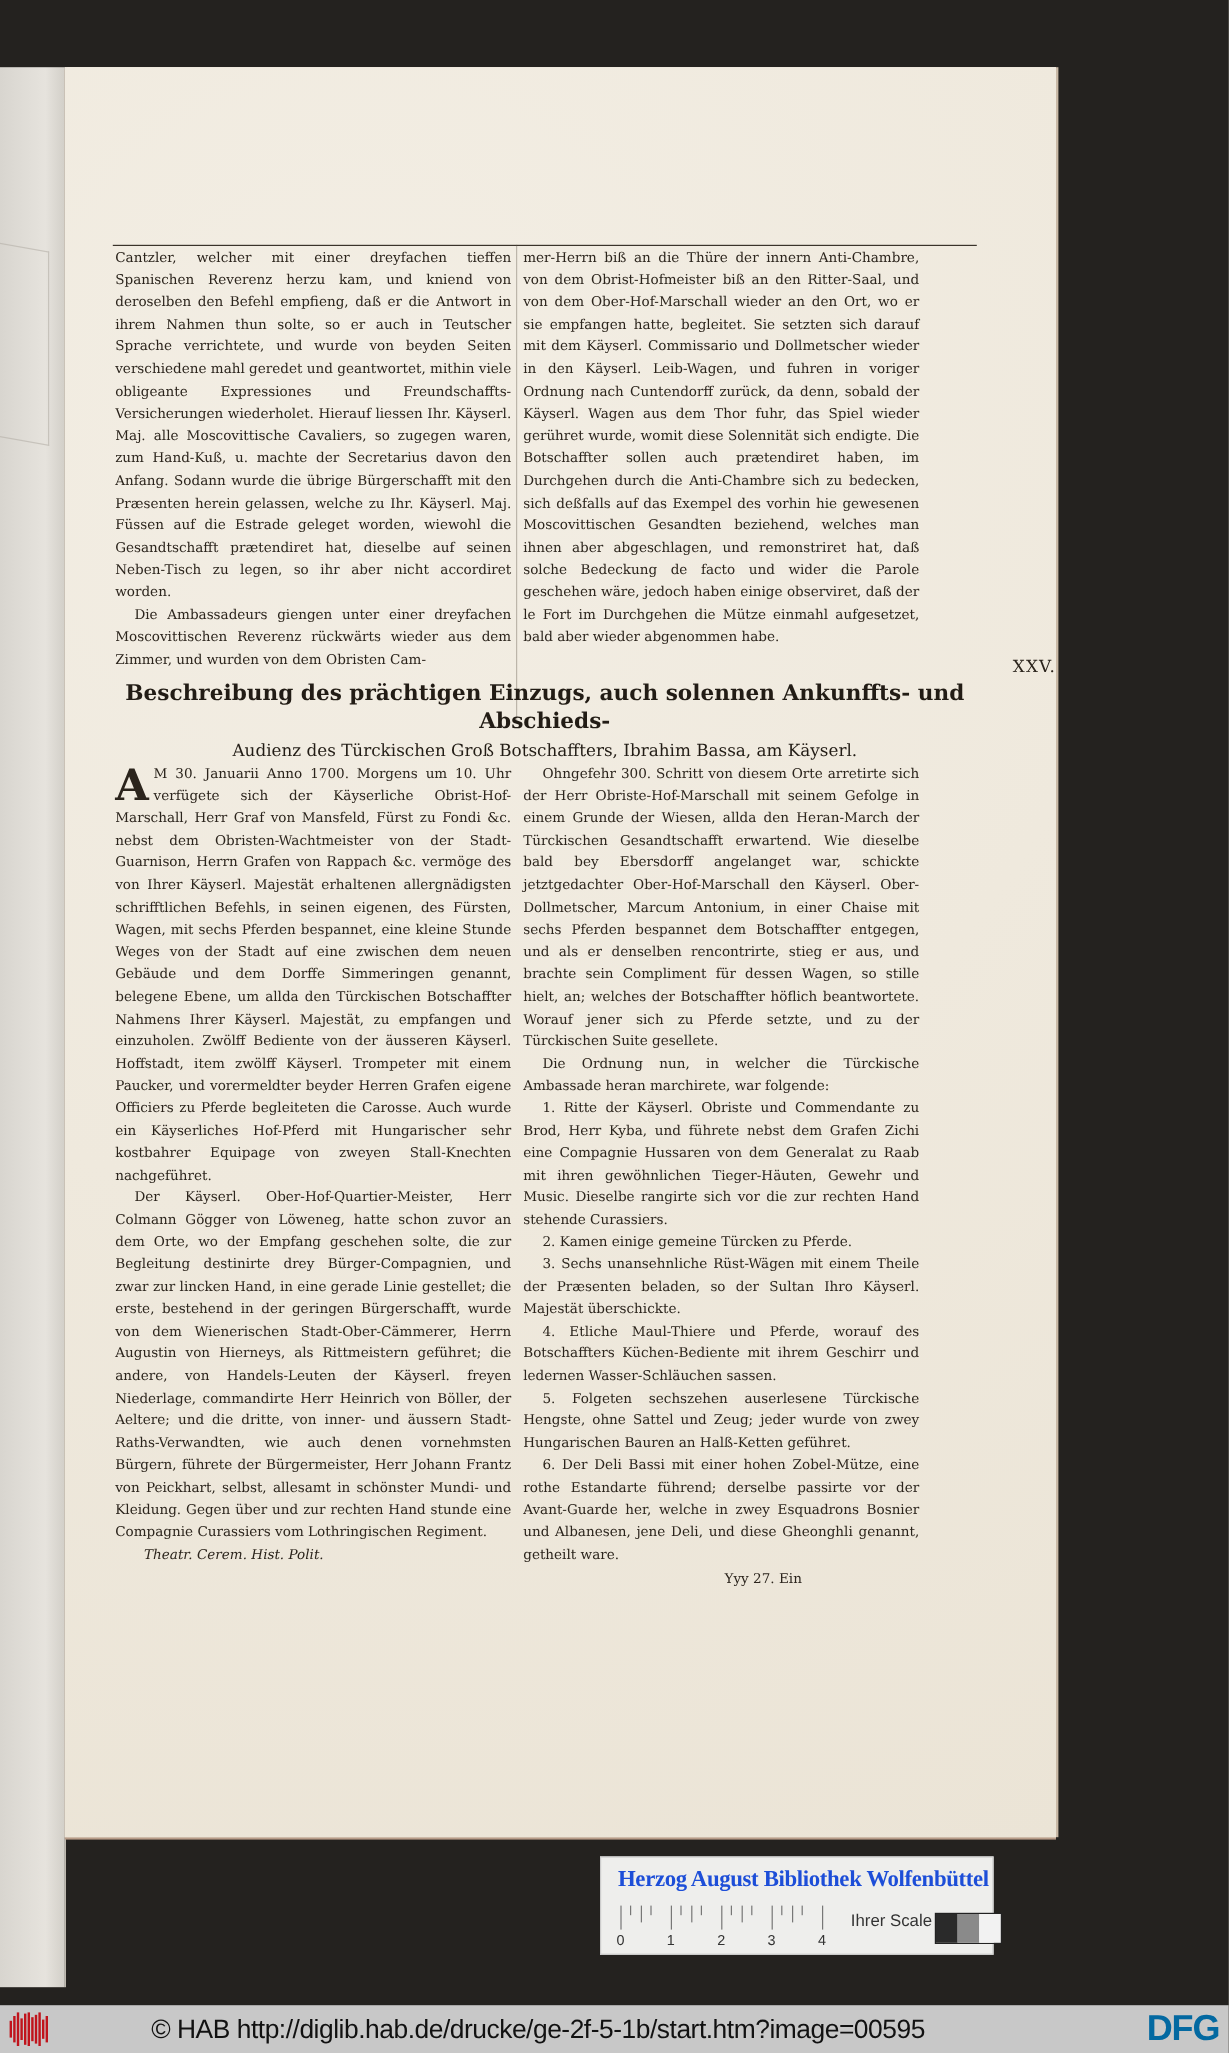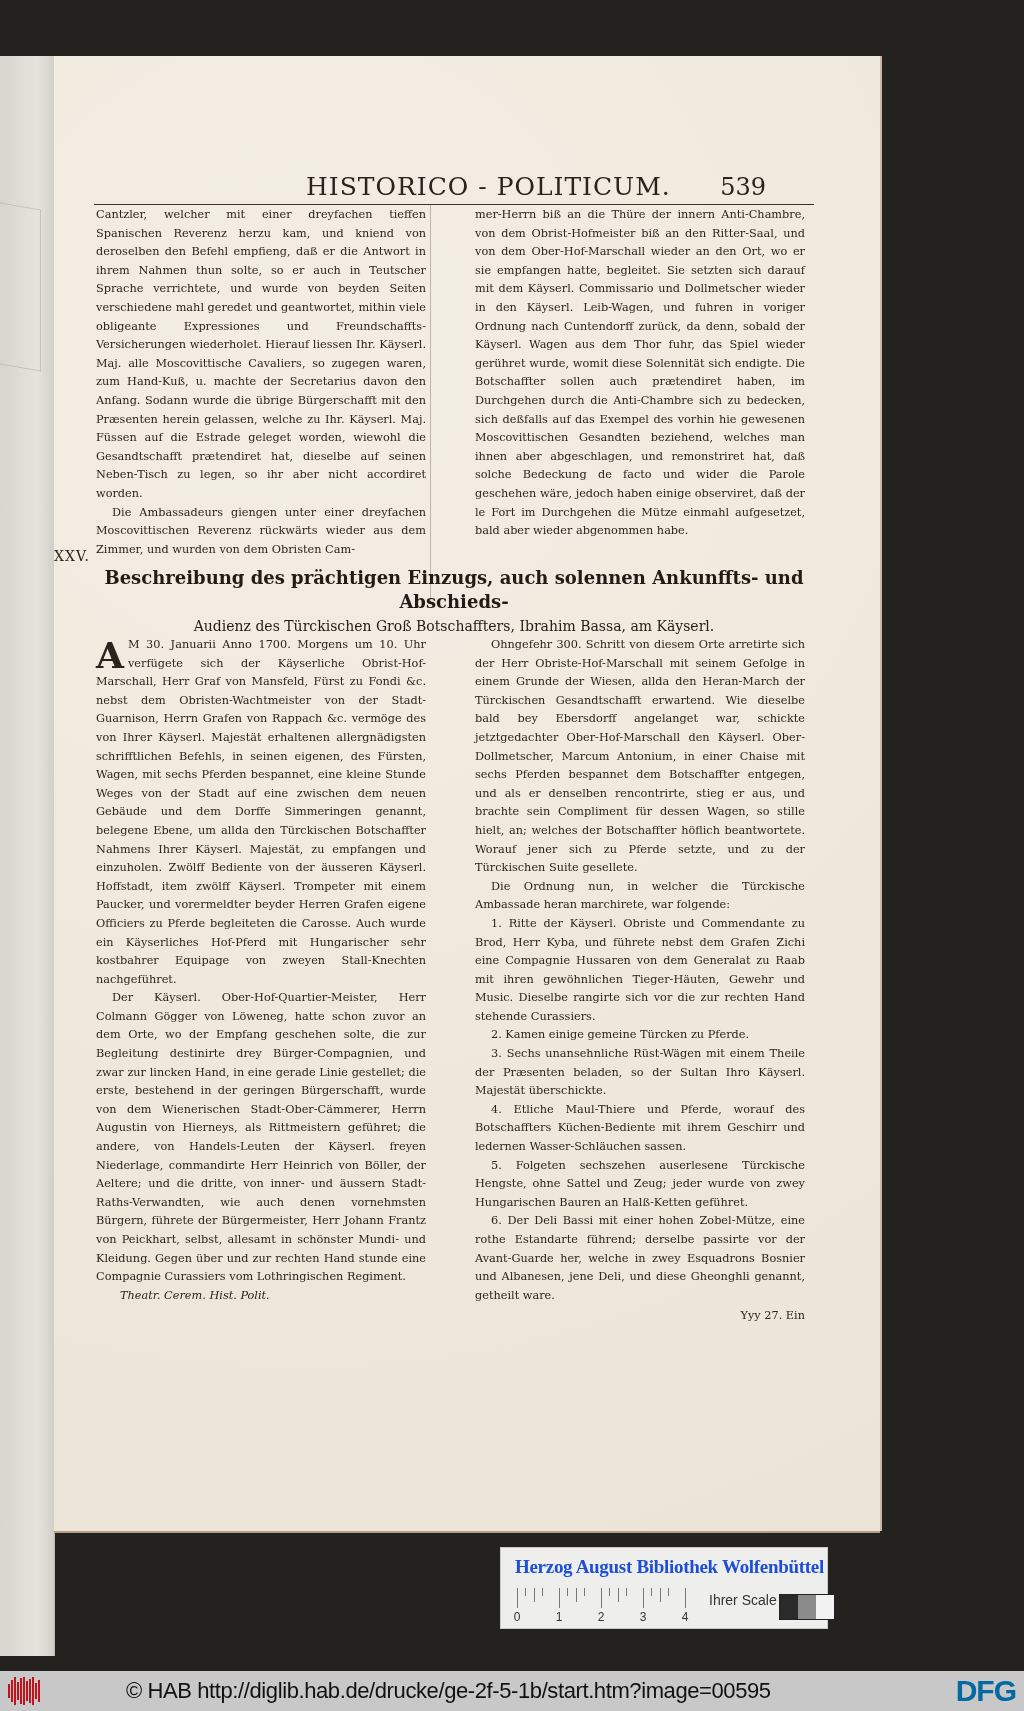--- a/index.html
+++ b/index.html
@@ -36,43 +36,43 @@
     border-top: 1.5px solid #3a332a;
   }
   .col {
     position: absolute; top: 150px; width: 330px;
     font-size: 11.3px; line-height: 18.6px; color: #2b241c;
     text-align: justify;
   }
   .col p { margin: 0; }
   .col .indent { text-indent: 16px; }
   .col-left { left: 42px; }
-  .col-right { left: 382px; margin-left: 39px; }
+  .col-right { left: 382px; }
   .col-rule {
     position: absolute; left: 376px; top: 148px; height: 398px;
     border-left: 1px solid #5a4f43; opacity: .35;
   }
   .section-num {
-    position: absolute; left: 0; width: 826px; top: 492px; text-align: left;
+    position: absolute; left: 0; width: 826px; top: 492px; text-align: right;
     font-size: 14px; color: #2b241c; letter-spacing: 1px;
   }
   .section-title {
     position: absolute; left: 40px; width: 720px; top: 510px; text-align: center;
     color: #221c15; line-height: 24px;
   }
   .section-title .big { font-size: 18px; font-weight: bold; }
   .section-title .small { font-size: 14px; }
   .col2 { top: 580px; }
   .col2.col-left { height: 760px; }
   .dropcap {
     float: left; font-size: 36px; line-height: 34px; margin: 2px 4px 0 0;
     font-weight: bold;
   }
   .signature { margin-top: 4px; font-style: italic; padding-left: 24px; }
-  .catchwords { display: flex; justify-content: flex-end; padding-left: 70px; margin-top: 2px; }
+  .catchwords { display: flex; justify-content: center; padding-left: 70px; margin-top: 2px; }
   .list-item { text-indent: 16px; }
 
   .hab-label {
     position: absolute; left: 500px; top: 1547px; width: 326px; height: 80px;
     background: #eeeeec; border: 1px solid #ccc;
     font-family: "Liberation Serif", serif;
   }
   .hab-label .title {
     position: absolute; left: 14px; top: 8px; font-size: 19px; font-weight: bold; color: #1d4ed8;
     letter-spacing: -0.3px;
@@ -104,24 +104,20 @@
   .dfg-logo { margin-left: auto; margin-right: 8px; font-size: 30px; font-weight: bold; color: #0369a1; letter-spacing: -1px; }
 </style>
 </head>
 <body>
 
 <div class="left-page">
     <div class="edge"></div>
   </div>
 
 <div class="page">
-  <div class="running-head">
-    <span class="running-title">HISTORICO - POLITICUM.</span>
-    <span class="page-number">539</span>
-  </div>
   <div class="head-rule"></div>
   <div class="col-rule"></div>
 
   <div class="col col-left">
     <p>Cantzler, welcher mit einer dreyfachen tieffen Spanischen Reverenz herzu kam, und kniend von deroselben den Befehl empfieng, daß er die Antwort in ihrem Nahmen thun solte, so er auch in Teutscher Sprache verrichtete, und wurde von beyden Seiten verschiedene mahl geredet und geantwortet, mithin viele obligeante Expressiones und Freundschaffts-Versicherungen wiederholet. Hierauf liessen Ihr. Käyserl. Maj. alle Moscovittische Cavaliers, so zugegen waren, zum Hand-Kuß, u. machte der Secretarius davon den Anfang. Sodann wurde die übrige Bürgerschafft mit den Præsenten herein gelassen, welche zu Ihr. Käyserl. Maj. Füssen auf die Estrade geleget worden, wiewohl die Gesandtschafft prætendiret hat, dieselbe auf seinen Neben-Tisch zu legen, so ihr aber nicht accordiret worden.</p>
     <p class="indent">Die Ambassadeurs giengen unter einer dreyfachen Moscovittischen Reverenz rückwärts wieder aus dem Zimmer, und wurden von dem Obristen Cam-</p>
   </div>
   <div class="col col-right">
     <p>mer-Herrn biß an die Thüre der innern Anti-Chambre, von dem Obrist-Hofmeister biß an den Ritter-Saal, und von dem Ober-Hof-Marschall wieder an den Ort, wo er sie empfangen hatte, begleitet. Sie setzten sich darauf mit dem Käyserl. Commissario und Dollmetscher wieder in den Käyserl. Leib-Wagen, und fuhren in voriger Ordnung nach Cuntendorff zurück, da denn, sobald der Käyserl. Wagen aus dem Thor fuhr, das Spiel wieder gerühret wurde, womit diese Solennität sich endigte. Die Botschaffter sollen auch prætendiret haben, im Durchgehen durch die Anti-Chambre sich zu bedecken, sich deßfalls auf das Exempel des vorhin hie gewesenen Moscovittischen Gesandten beziehend, welches man ihnen aber abgeschlagen, und remonstriret hat, daß solche Bedeckung de facto und wider die Parole geschehen wäre, jedoch haben einige observiret, daß der le Fort im Durchgehen die Mütze einmahl aufgesetzet, bald aber wieder abgenommen habe.</p>
   </div>

